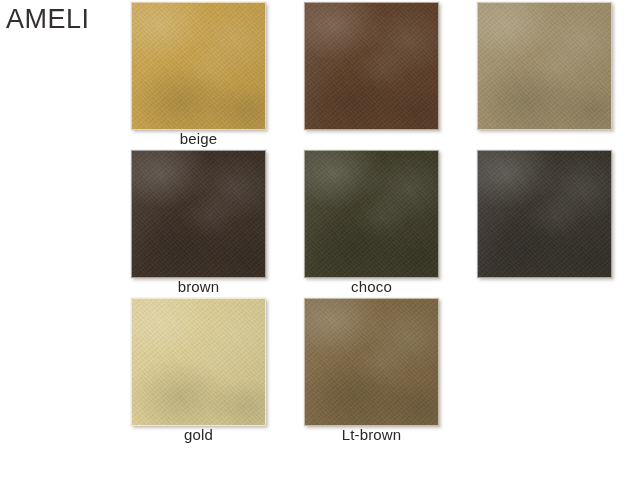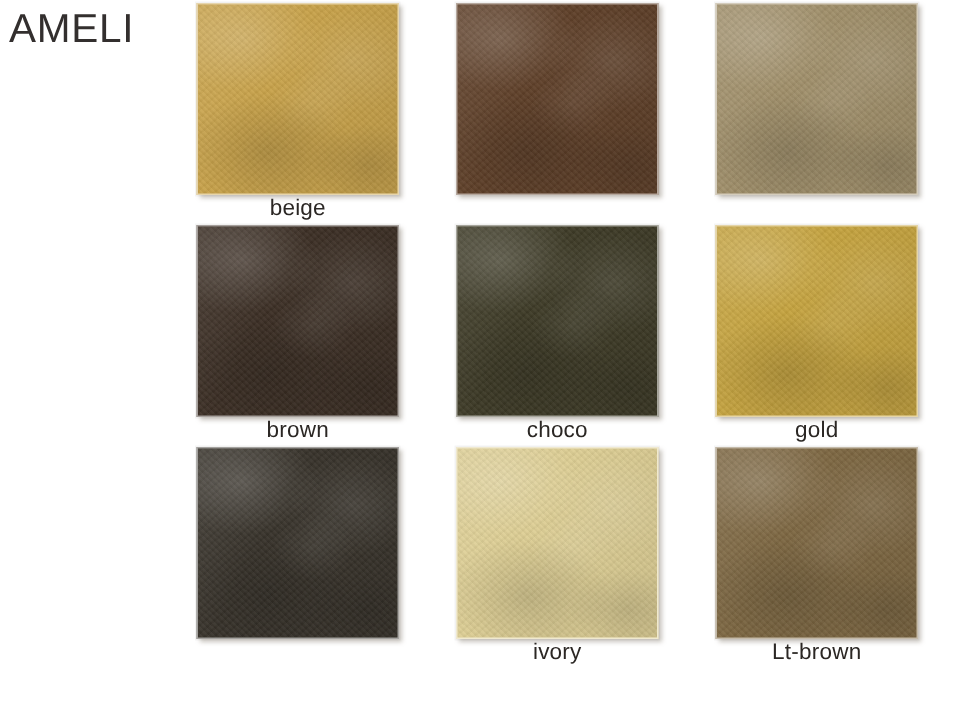--- a/index.html
+++ b/index.html
@@ -118,27 +118,23 @@
     </div>
     <div class="swatch-cell">
       <div class="swatch-chip" style="background-color: rgb(59, 46, 36);"></div>
       <div class="swatch-label">brown</div>
     </div>
     <div class="swatch-cell">
       <div class="swatch-chip" style="background-color: rgb(61, 58, 38);"></div>
       <div class="swatch-label">choco</div>
     </div>
     <div class="swatch-cell">
-      <div class="swatch-chip" style="background-color: rgb(197, 163, 63);"></div>
-      <div class="swatch-label">gold</div>
-    </div>
-    <div class="swatch-cell">
       <div class="swatch-chip" style="background-color: rgb(55, 50, 42);"></div>
     </div>
     <div class="swatch-cell">
       <div class="swatch-chip" style="background-color: rgb(221, 206, 148);"></div>
-      <div class="swatch-label">ivory</div>
+      <div class="swatch-label">gold</div>
     </div>
     <div class="swatch-cell">
       <div class="swatch-chip" style="background-color: rgb(125, 103, 66);"></div>
       <div class="swatch-label">Lt-brown</div>
     </div>
   </div>
 
 </body></html>

